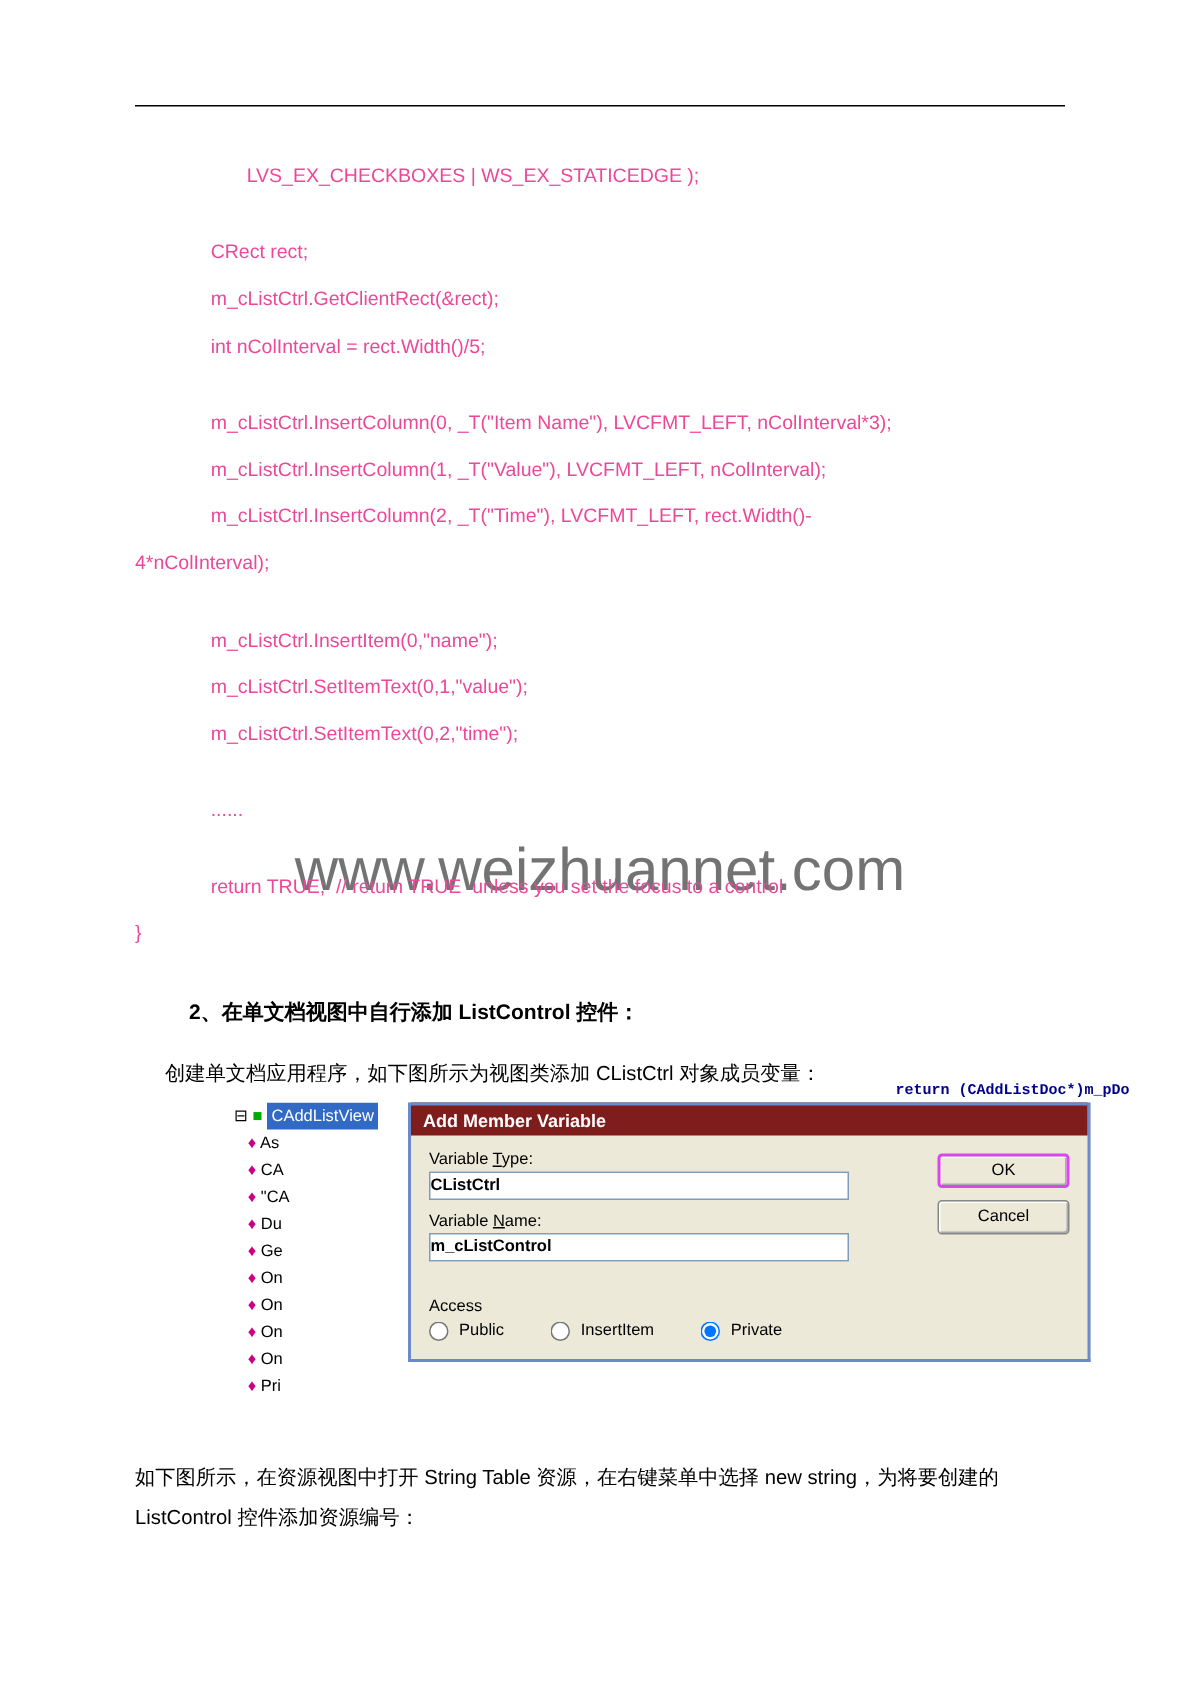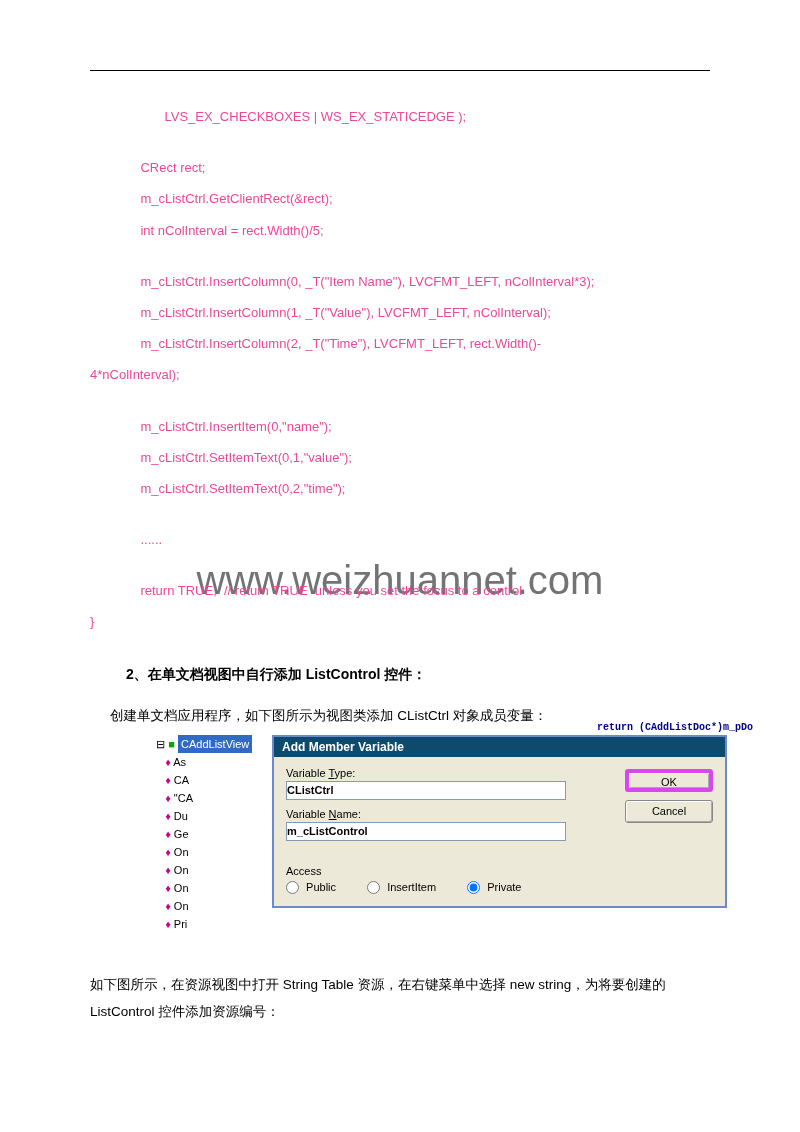--- a/index.html
+++ b/index.html
@@ -86,21 +86,21 @@
   .pink { color: #c08; }
   .dialog-panel {
     float: left;
     width: 455px;
     border: 2px solid #6a8acb;
     background: #ece9d8;
     position: relative;
     border-top: none;
   }
   .dialog-title {
-    background: #0c4a6e;
+    background: #7f1d1d;
     color: #fff;
     font-weight: bold;
     font-size: 12px;
     padding: 3px 8px;
     border-top: 2px solid #6a8acb;
   }
   .dialog-body {
     padding: 10px 12px 12px 12px;
     position: relative;
   }
@@ -141,21 +141,21 @@
     border: 1px solid #888;
     border-radius: 3px;
     font-size: 11px;
     text-align: center;
     line-height: 21px;
     margin-bottom: 8px;
     font-family: Tahoma, Arial, sans-serif;
     box-shadow: inset 1px 1px 0 #fff, inset -1px -1px 0 #aaa;
   }
   .win-btn.default {
-    border: 4px solid #d946ef;
+    border: 2px solid #d946ef;
     line-height: 19px;
   }
   .top-right-snippet {
     position: absolute;
     right: -6px;
     top: -14px;
     font-size: 10px;
     color: #00008b;
     font-family: "Courier New", monospace;
     font-weight: bold;

